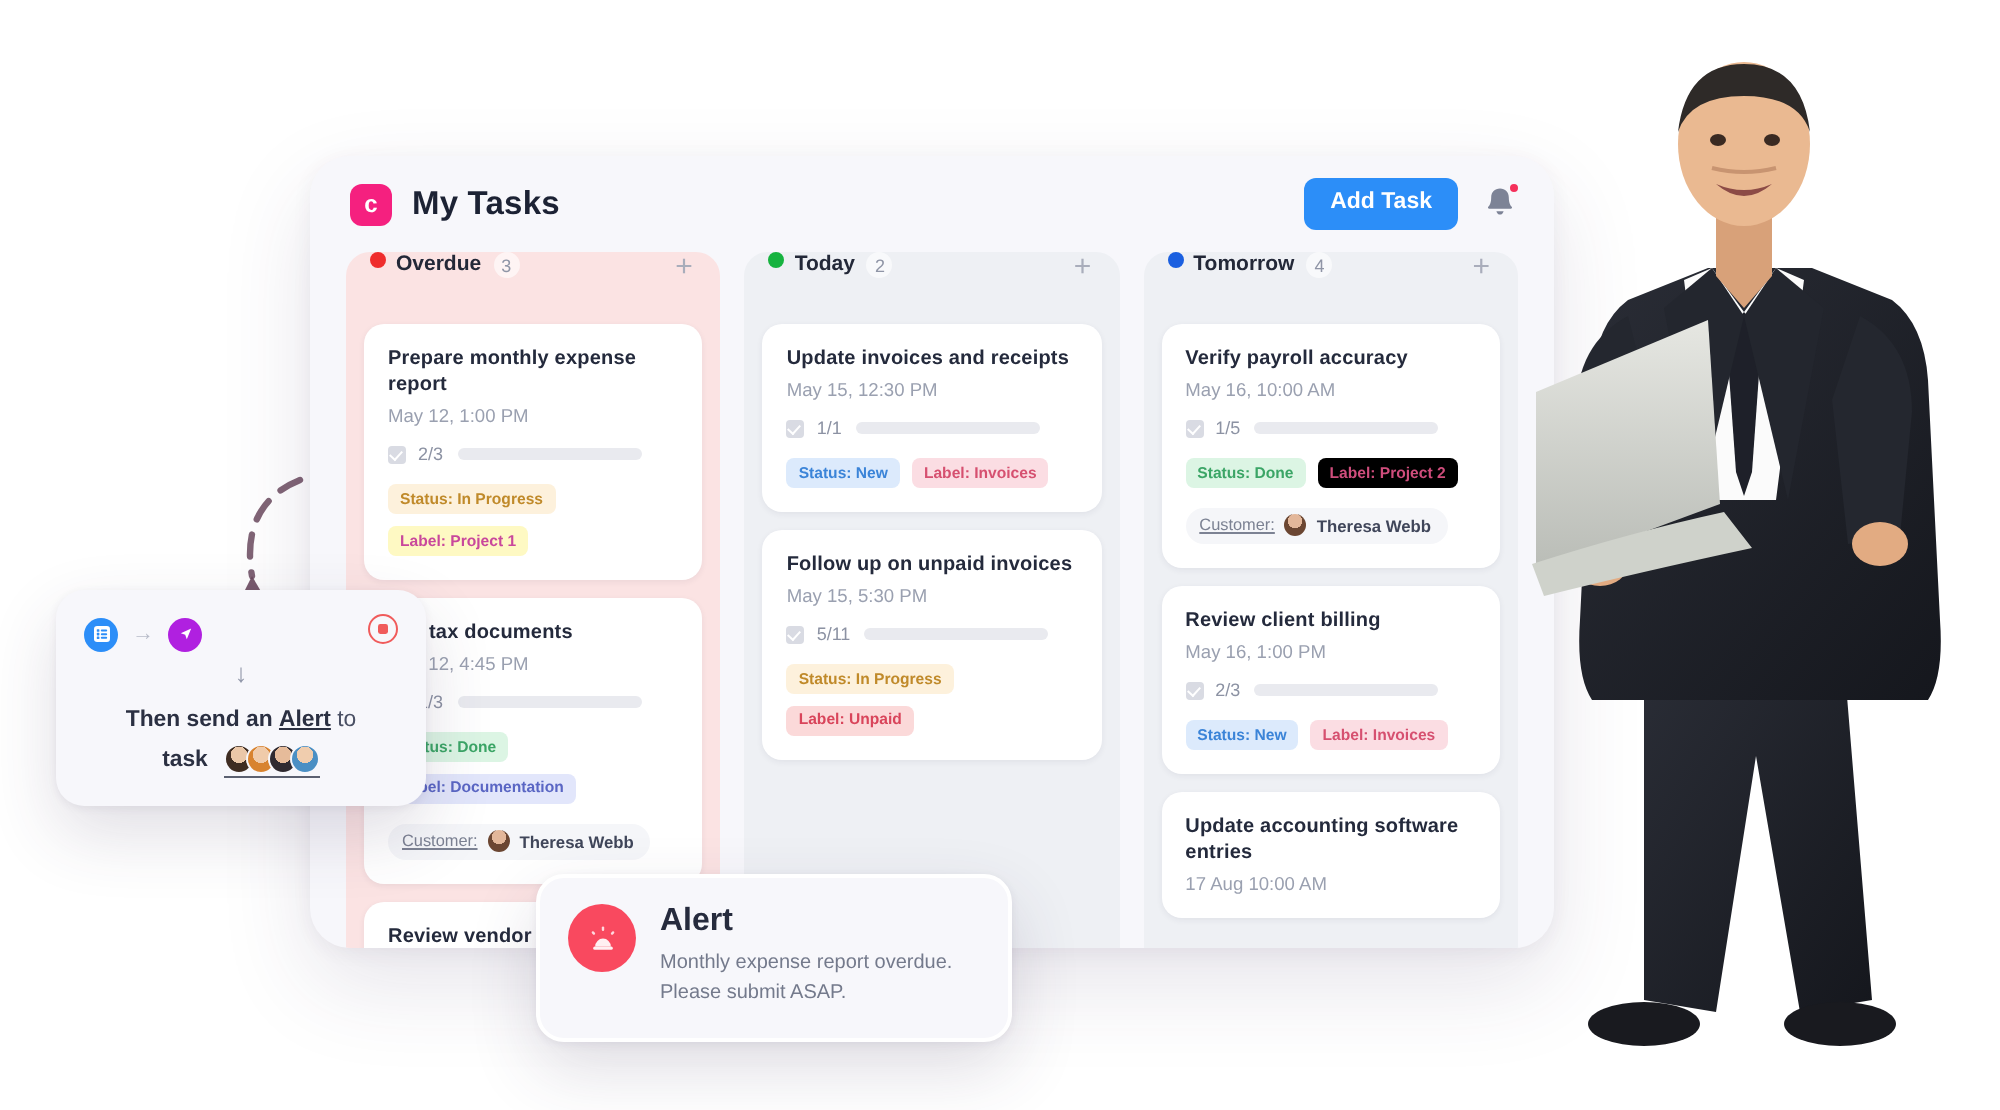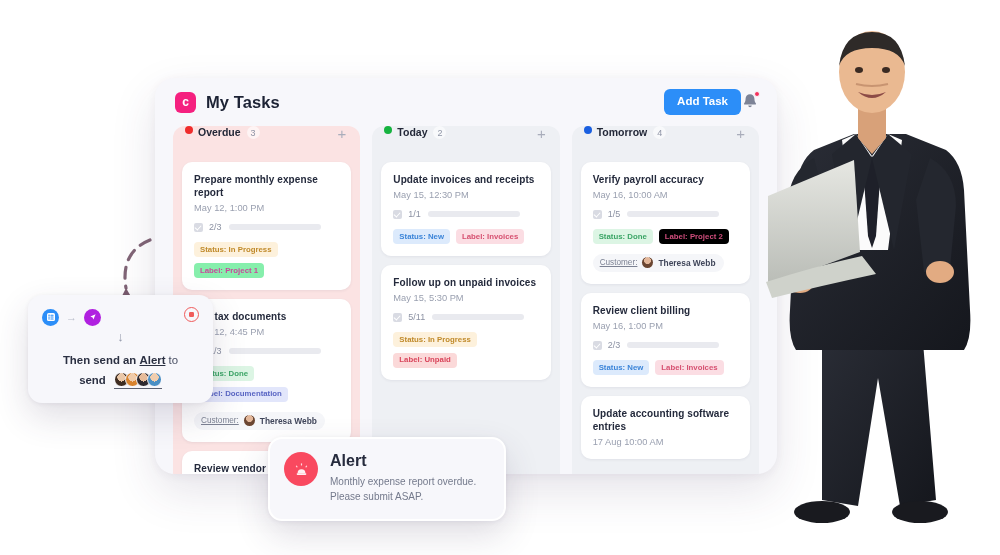--- a/index.html
+++ b/index.html
@@ -31,21 +31,21 @@
     background: #f5207f;
     color: #fff; font-size: 12px; font-weight: 700;
     display: flex; align-items: center; justify-content: center;
     line-height: 1;
   }
   .board-title {
     margin-left: 10px;
     font-size: 16.5px; font-weight: 700; color: #1c2234;
     letter-spacing: .1px;
   }
-  .header-right { margin-left: auto; display: flex; align-items: center; }
+  .header-right { margin-left: auto; display: flex; align-items: center; gap: 12px; }
   .add-task-btn {
     background: #2c8ef8; color: #fff;
     font-size: 11.5px; font-weight: 700;
     border: none; border-radius: 6px;
     padding: 7px 13px 7px 13px; cursor: pointer;
     line-height: 1;
   }
   .bell-wrap { position: relative; width: 18px; height: 20px; }
   .bell-dot {
     position: absolute; right: -1px; top: -1px;
@@ -117,21 +117,21 @@
   .progress-fill { height: 100%; background: #cfd2da; border-radius: 4px; }
 
   .tag-row { display: flex; flex-wrap: wrap; gap: 6px; margin-top: 10px; }
   .tag {
     font-size: 7.8px; font-weight: 700; border-radius: 4px;
     padding: 3.5px 6px; line-height: 1; white-space: nowrap;
   }
   .tag-inprogress { background: #fdf1dc; color: #c08a2a; }
   .tag-new        { background: #dceafc; color: #3b84d8; }
   .tag-done       { background: #dcf5e4; color: #3ba566; }
-  .tag-project1   { background: #86efac; color: #c9489c; text-align: center; }
+  .tag-project1   { background: #fef9c3; color: #c9489c; text-align: center; }
   .tag-project2   { background: #000000; color: #cf4d7c; }
   .tag-invoices   { background: #fbdde3; color: #d65070; }
   .tag-unpaid     { background: #fbd9d9; color: #d9455b; }
   .tag-doc        { background: #e2e6fb; color: #5a66c4; }
 
   .customer-row {
     display: flex; align-items: center; gap: 5px;
     margin-top: 10px; background: #f5f6f9;
     border-radius: 12px; padding: 3.5px 8px 3.5px 7px;
     width: fit-content;
@@ -394,21 +394,21 @@
 
     <div class="rule-arrow-down">↓</div>
 
     <div class="rule-line">
       <b>Then send an</b>
       <span class="u">Alert</span>
       <span class="lite">to</span>
     </div>
 
     <div class="rule-team">
-      <b style="font-size:11.4px;color:#2b3042;">send</b>
+      <b style="font-size:11.4px;color:#2b3042;">task</b>
       <span class="avatars">
         <span class="av av1"></span>
         <span class="av av2"></span>
         <span class="av av3"></span>
         <span class="av av4"></span>
       </span>
     </div>
   </div>
 
   <div class="alert-toast">

